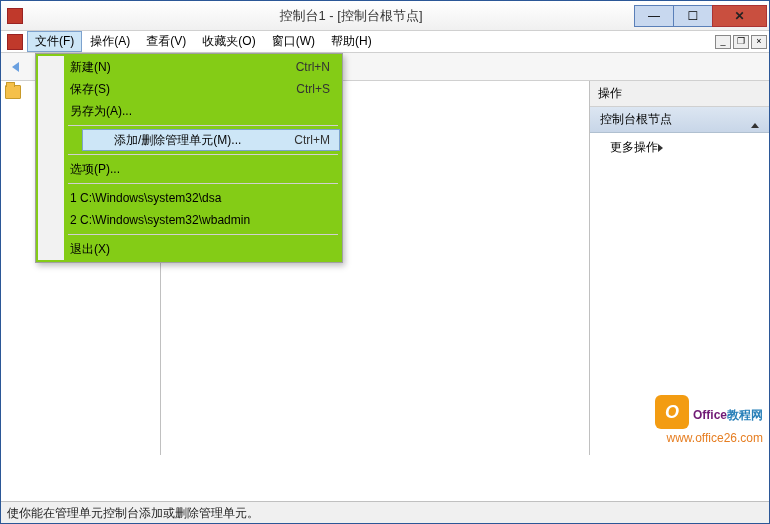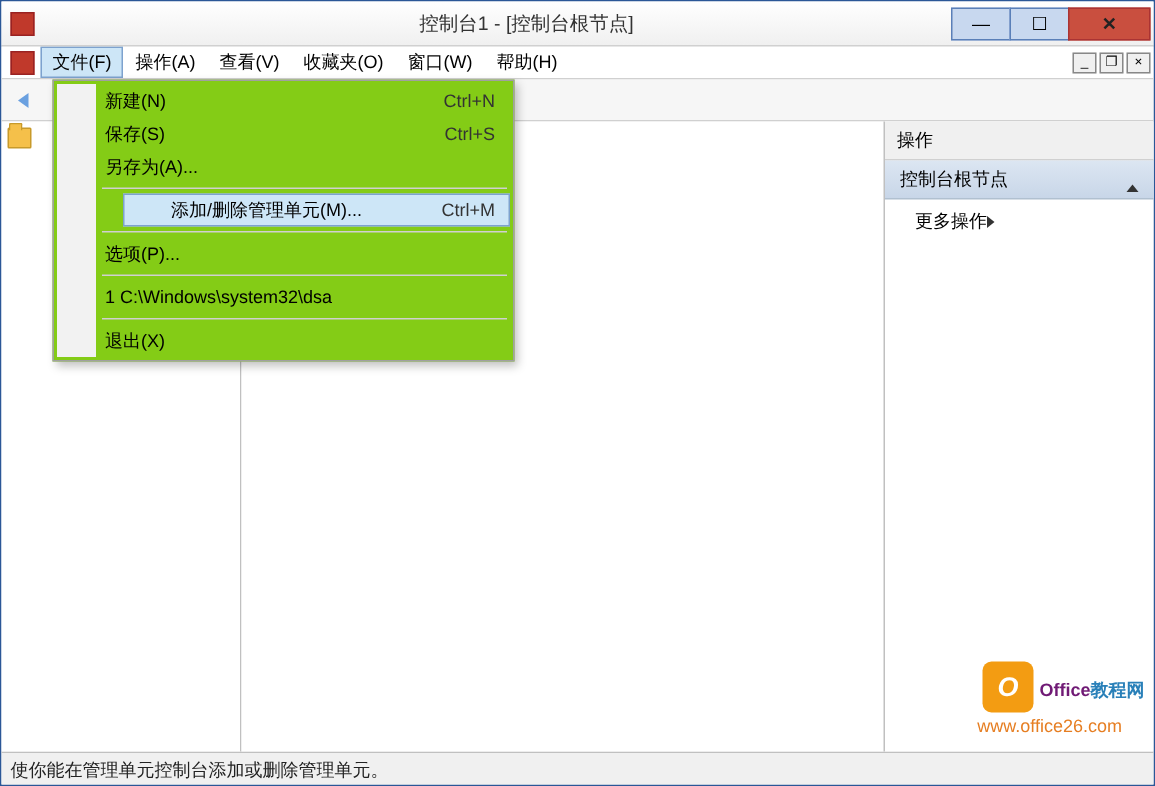--- a/index.html
+++ b/index.html
@@ -28,33 +28,33 @@
     .left-panel { width: 160px; border-right: 1px solid #c0c0c0; background:#fff; padding: 4px; }
     .folder-icon { width:16px;height:14px; background:#f5c04a; border:1px solid #c89a2a; border-radius:1px; position:relative; }
     .folder-icon::before { content:''; position:absolute; top:-4px; left:0; width:7px; height:4px; background:#f5c04a; border:1px solid #c89a2a; border-bottom:none; border-radius:1px 1px 0 0;}
     .main-panel { flex:1; background:#fff; padding: 10px 6px; color:#333; }
     .right-panel { width: 180px; border-left: 1px solid #c0c0c0; background:#fff; display:flex; flex-direction:column;}
     .right-header { background:#f0f0f0; padding: 4px 8px; font-weight: normal; border-bottom:1px solid #d0d0d0;}
     .right-section { background: linear-gradient(#dce6f2,#c8d6e8); padding: 4px 10px; display:flex; justify-content:space-between; align-items:flex-end; border-bottom:1px solid #b0c0d0;}
     .right-caret { width:0;height:0;border-left:4px solid transparent;border-right:4px solid transparent;border-bottom:5px solid #333;}
     .right-item { padding: 6px 20px; display:flex; justify-content:flex-start; align-items:center;}
     .right-arrow { width:0;height:0;border-top:4px solid transparent;border-bottom:4px solid transparent;border-left:5px solid #333;}
-    .statusbar { height: 22px; background:#f0f0f0; border-top:1px solid #c0c0c0; padding: 3px 6px; font-size:12px; color:#222;}
+    .statusbar { height: 22px; background:#f0f0f0; border-top:1px solid #c0c0c0; padding: 3px 6px; font-size:12px; color:#222;margin-top:46px;}
     .dropdown { position:absolute; top: 0px; left: 34px; width: 308px; background:#84cc16; border:1px solid #a0a0a0; box-shadow: 2px 3px 6px rgba(0,0,0,0.25); z-index:100; padding: 2px;}
     .dropdown-strip { position:absolute; left:2px; top:2px; bottom:2px; width:26px; background:#f2f2f2;}
     .dd-row { display:flex; align-items:center; height:22px; padding: 0 10px 0 32px; position:relative; cursor:default;}
     .dd-row.hl { background:#cde6f7; border:1px solid #7da2ce; padding: 0 9px 0 31px; height:22px;margin-left:44px;}
     .dd-label { flex:1; }
     .dd-shortcut { color:#333; margin-left: 20px;}
     .dd-sep { height:1px; background:#d0d0d0; margin: 3px 2px 3px 30px;}
     .watermark { position:absolute; right:6px; bottom:26px; display:flex; align-items:center; gap:4px; z-index:5; pointer-events:none;}
     .wm-badge { width:34px; height:34px; background:#f39c12; border-radius:6px; display:flex; align-items:center; justify-content:center; color:#fff; font-weight:bold; font-size:18px; font-style:italic;}
     .wm-text1 { font-size:20px; font-weight:bold;}
     .wm-text1 .o1 { color:#701a75;} .wm-text1 .o2{color:#2980b9;}
-    .wm-url { font-size:12px; color:#e67e22; position:absolute; right:21px; bottom:10px;}
+    .wm-url { font-size:12px; color:#e67e22; position:absolute; right:6px; bottom:10px;}
   </style>
 </head>
 <body>
 
 <div class="window">
   <div class="titlebar">
     <div class="title-icon"></div>
     <div class="title-text">控制台1 - [控制台根节点]</div>
     <div class="win-controls">
       <div class="win-btn min">—</div>
@@ -106,20 +106,23 @@
         <span class="dd-shortcut">Ctrl+M</span>
       </div>
       <div class="dd-sep"></div>
       <div class="dd-row">
         <span class="dd-label">选项(P)...</span>
       </div>
       <div class="dd-sep"></div>
       <div class="dd-row">
         <span class="dd-label">1 C:\Windows\system32\dsa</span>
       </div>
+      <div class="dd-row">
+        <span class="dd-label">2 C:\Windows\system32\wbadmin</span>
+      </div>
       <div class="dd-sep"></div>
       <div class="dd-row">
         <span class="dd-label">退出(X)</span>
       </div>
     </div>
   </div>
 
   <div class="content">
     <div class="left-panel">
       <div class="folder-icon"></div>

